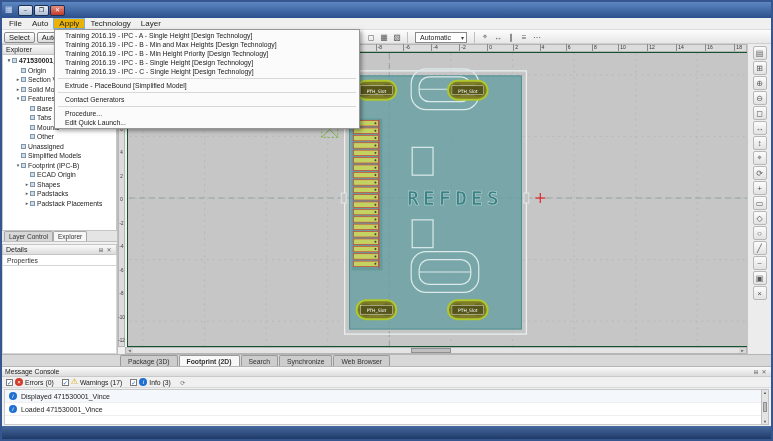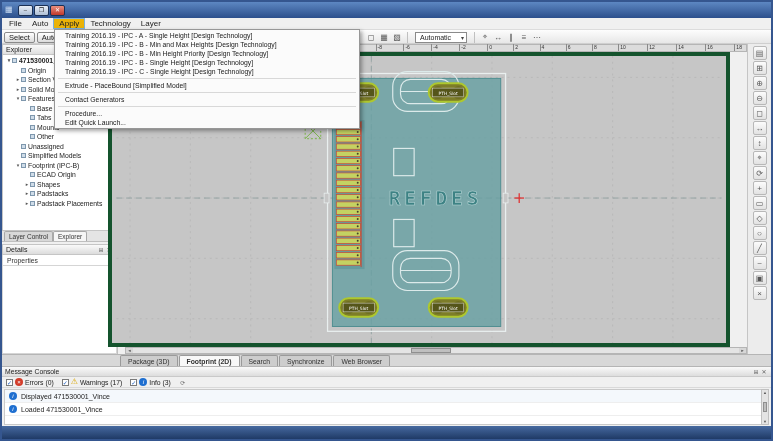--- a/index.html
+++ b/index.html
@@ -48,21 +48,21 @@
   .details-head { height:11px; background:linear-gradient(#fafafa,#dcdcdc); border:1px solid #c5c5c5; display:flex; align-items:center; font-size:7px; padding:0 3px; color:#222; margin-top:2px; }
   .prop-row { height:11px; background:#fff; border:1px solid #d5d5d5; border-top:none; font-size:6.8px; line-height:11px; padding-left:4px; color:#333; }
   .side-fill { flex:1; background:#fff; border:1px solid #d5d5d5; border-top:none; }
 
   
   .ruler-corner { position:absolute; left:116px; top:42px; width:7px; height:8px; background:#d9d9d9; border:1px solid #b5b5b5; }
   .hruler { position:absolute; left:123px; top:42px; width:622px; height:8px; background:#dcdcdc; border:1px solid #b5b5b5; display:flex; justify-content:space-between; align-items:flex-end; padding:0 4px; }
   .rlab { font-size:5px; color:#333; border-left:1px solid #8a8a8a; padding-left:1px; line-height:7px; }
   .vruler { position:absolute; left:116px; top:50px; width:7px; height:295px; background:#dcdcdc; border:1px solid #b5b5b5; display:flex; flex-direction:column; justify-content:space-between; align-items:center; padding:3px 0; }
   .vlab { font-size:4.5px; color:#333; line-height:5px; }
-  .canvas { position:absolute; left:106px; top:50px; width:622px; height:295px; background:#c6c6c6; border:4px solid #14532d; overflow:hidden; }
+  .canvas { position:absolute; left:125px; top:50px; width:622px; height:295px; background:#c6c6c6; border:1px solid #14532d; overflow:hidden; }
   .canvas svg { display:block; width:100%; height:100%; }
   .hscroll { position:absolute; left:123px; top:345px; width:622px; height:7px; background:#e4e4e4; border:1px solid #b5b5b5; }
   .hthumb { position:absolute; left:285px; top:0; width:40px; height:5px; background:#bfbfbf; border:1px solid #8f8f8f; }
   .sarrow { position:absolute; top:0; width:7px; height:5px; font-size:4px; line-height:5px; text-align:center; color:#555; background:#d7d7d7; }
 
   
   .rightstrip { position:absolute; left:745px; top:42px; width:24px; height:310px; background:#ececec; border-left:1px solid #c5c5c5; display:flex; flex-direction:column; align-items:center; padding-top:2px; gap:1px; }
   .rsic { width:14px; height:14px; border:1px solid #b8b8b8; border-radius:2px; background:linear-gradient(#fcfcfc,#e2e2e2); font-size:8px; color:#555; display:flex; align-items:center; justify-content:center; }
 
   

